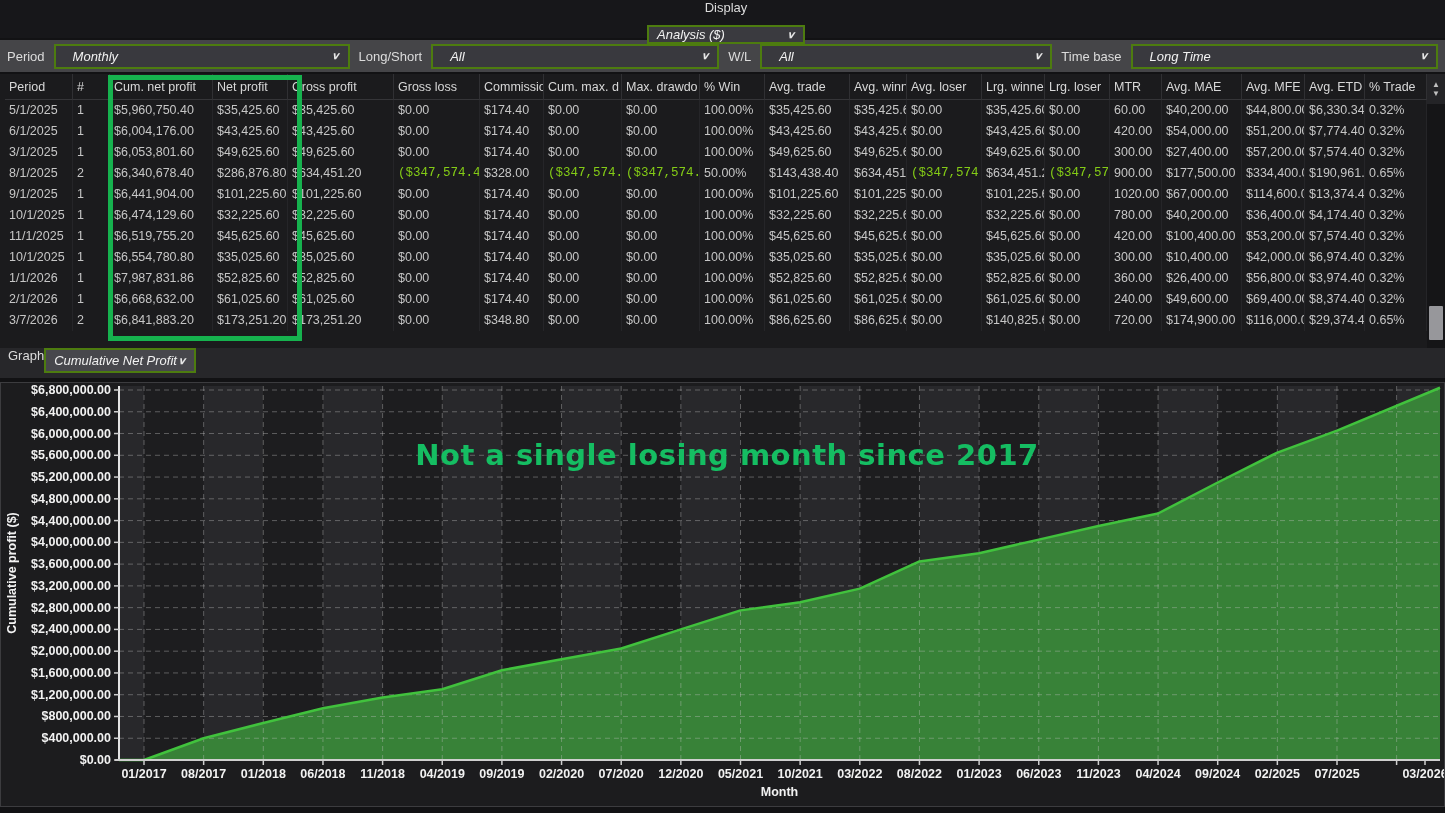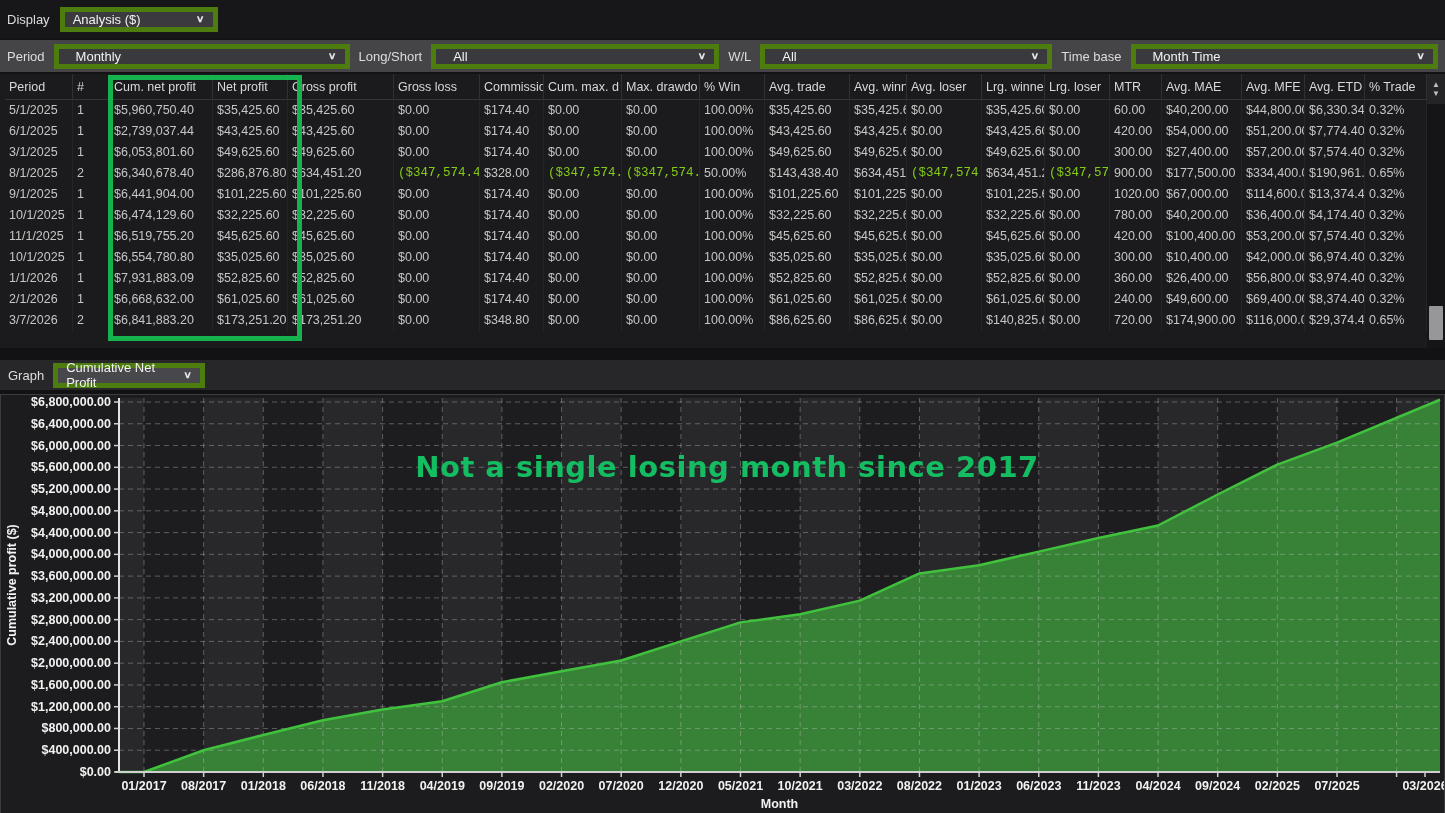--- a/index.html
+++ b/index.html
@@ -1,25 +1,25 @@
 <!DOCTYPE html>
 <html><head>
 <meta charset="utf-8">
 <style>
   html,body{margin:0;padding:0;background:#121214;}
   #app{position:relative;width:1445px;height:813px;background:#121214;
        font-family:"Liberation Sans",sans-serif;overflow:hidden;color:#ccc;}
 
   
   .display-bar{height:38px;display:flex;align-items:center;gap:10px;
-               padding-left:7px;background:#17171a;}
+               padding-left:7px;background:#17171a;flex-direction:column;}
   .bar-label{font-size:13px;color:#dcdcdc;white-space:nowrap;}
   .dropdown{height:25px;background:#3a3a3f;color:#f2f2f2;font-size:13px;
             display:flex;align-items:center;justify-content:space-between;
-            padding:0 8px;box-sizing:border-box;border:5px solid #4d7c0f;cursor:default;}
+            padding:0 8px;box-sizing:border-box;border:2px solid #4d7c0f;cursor:default;font-style:italic;}
   .dropdown .chev{font-weight:bold;color:#e6e6e6;font-size:12px;transform:scaleY(.8);}
   .dd-display{width:158px;}
 
   
   .filter-bar{height:32px;margin-top:2px;background:#454548;display:flex;
               align-items:center;gap:9px;padding:0 7px;}
   .filter-bar .dropdown{background:#39393e;padding-left:17px;}
   .dd-period{width:296px;} .dd-ls{width:288px;} .dd-wl{width:292px;} .dd-tb{flex:1;}
 
   
@@ -35,22 +35,22 @@
   .hl-box{position:absolute;border:5px solid #16b24e;left:108px;top:1px;
           width:184px;height:256px;pointer-events:none;}
   .vscroll{position:absolute;right:0;top:0;width:18px;height:274px;background:#151517;}
   .vs-btns{height:30px;display:flex;flex-direction:column;align-items:center;
            justify-content:center;background:#242427;color:#c0c0c0;}
   .vs-btns span{font-size:8px;line-height:9px;cursor:default;}
   .vs-thumb{position:absolute;left:2px;right:2px;bottom:8px;height:34px;
             background:#97979b;border-radius:1px;cursor:default;}
 
   
-  .graph-bar{height:30px;margin-top:12px;background:#27272a;display:flex;
-             align-items:center;gap:9px;padding-left:8px;}
+  .graph-bar{height:30px;margin-top:0;background:#27272a;display:flex;
+             align-items:flex-start;padding-left:8px;}
   .dd-graph{width:152px;background:#47474c;}
 
   
   .chart-panel{position:relative;height:423px;margin-top:4px;background:#1c1c1e;
                border:1px solid #3c3c3f;box-sizing:content-box;}
 </style>
 </head>
 <body>
 
 <div id="app">
@@ -74,21 +74,21 @@
       <span>All</span>
       <span class="chev">∨</span>
     </div>
     <span class="bar-label">W/L</span>
     <div class="dropdown dd-wl">
       <span>All</span>
       <span class="chev">∨</span>
     </div>
     <span class="bar-label">Time base</span>
     <div class="dropdown dd-tb">
-      <span>Month Time</span>
+      <span>Long Time</span>
       <span class="chev">∨</span>
     </div>
   </div>
 
   <div class="table-wrap">
     <div class="tgrid" id="tgrid" style="grid-template-columns: 68px 37px 103px 75px 106px 86px 64px 78px 78px 65px 85px 57px 75px 63px 65px 52px 80px 63px 60px 62px;">
         <div class="hcell">Period</div>
         <div class="hcell">#</div>
         <div class="hcell">Cum. net profit</div>
         <div class="hcell">Net profit</div>
@@ -123,21 +123,21 @@
         <div class="cell">$0.00</div>
         <div class="cell">$35,425.60</div>
         <div class="cell">$0.00</div>
         <div class="cell">60.00</div>
         <div class="cell">$40,200.00</div>
         <div class="cell">$44,800.00</div>
         <div class="cell">$6,330.34</div>
         <div class="cell">0.32%</div>
         <div class="cell">6/1/2025</div>
         <div class="cell">1</div>
-        <div class="cell">$2,739,037.44</div>
+        <div class="cell">$6,004,176.00</div>
         <div class="cell">$43,425.60</div>
         <div class="cell">$43,425.60</div>
         <div class="cell">$0.00</div>
         <div class="cell">$174.40</div>
         <div class="cell">$0.00</div>
         <div class="cell">$0.00</div>
         <div class="cell">100.00%</div>
         <div class="cell">$43,425.60</div>
         <div class="cell">$43,425.60</div>
         <div class="cell">$0.00</div>
@@ -263,21 +263,21 @@
         <div class="cell">$0.00</div>
         <div class="cell">$35,025.60</div>
         <div class="cell">$0.00</div>
         <div class="cell">300.00</div>
         <div class="cell">$10,400.00</div>
         <div class="cell">$42,000.00</div>
         <div class="cell">$6,974.40</div>
         <div class="cell">0.32%</div>
         <div class="cell">1/1/2026</div>
         <div class="cell">1</div>
-        <div class="cell">$7,931,883.09</div>
+        <div class="cell">$7,987,831.86</div>
         <div class="cell">$52,825.60</div>
         <div class="cell">$52,825.60</div>
         <div class="cell">$0.00</div>
         <div class="cell">$174.40</div>
         <div class="cell">$0.00</div>
         <div class="cell">$0.00</div>
         <div class="cell">100.00%</div>
         <div class="cell">$52,825.60</div>
         <div class="cell">$52,825.60</div>
         <div class="cell">$0.00</div>

